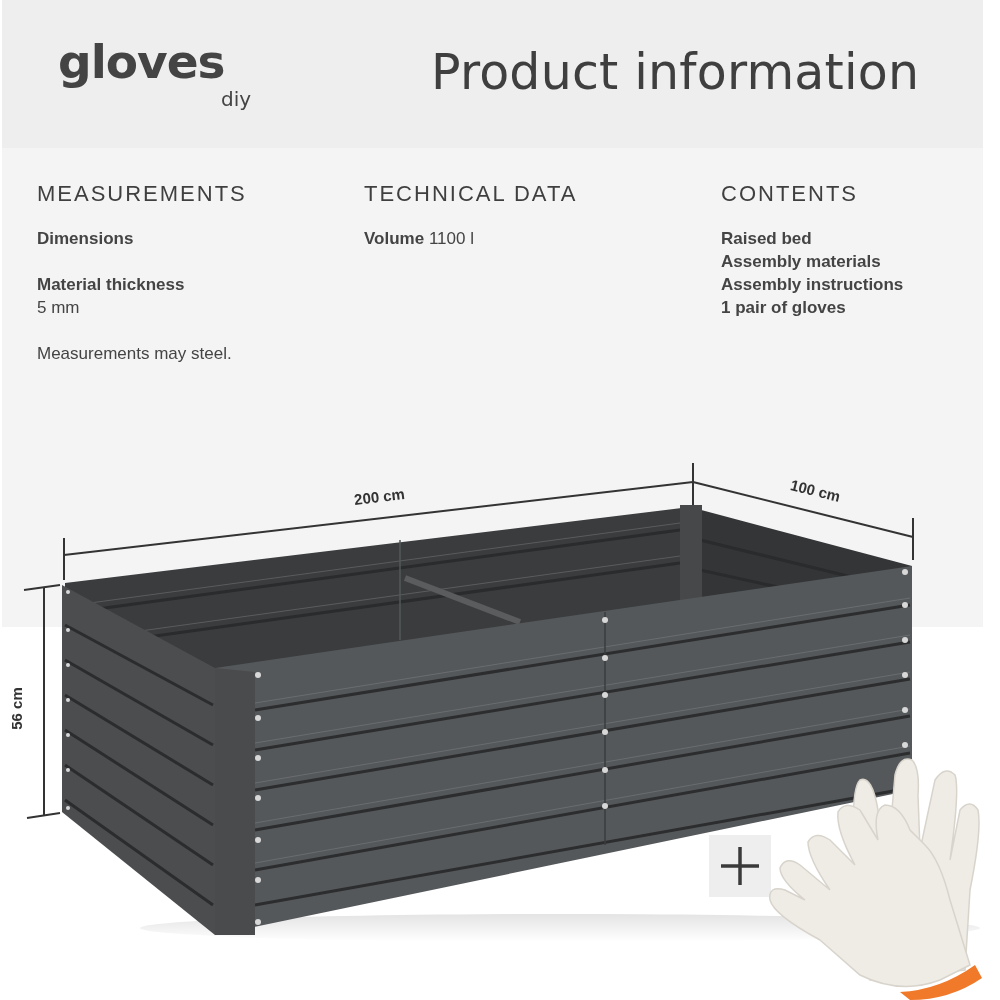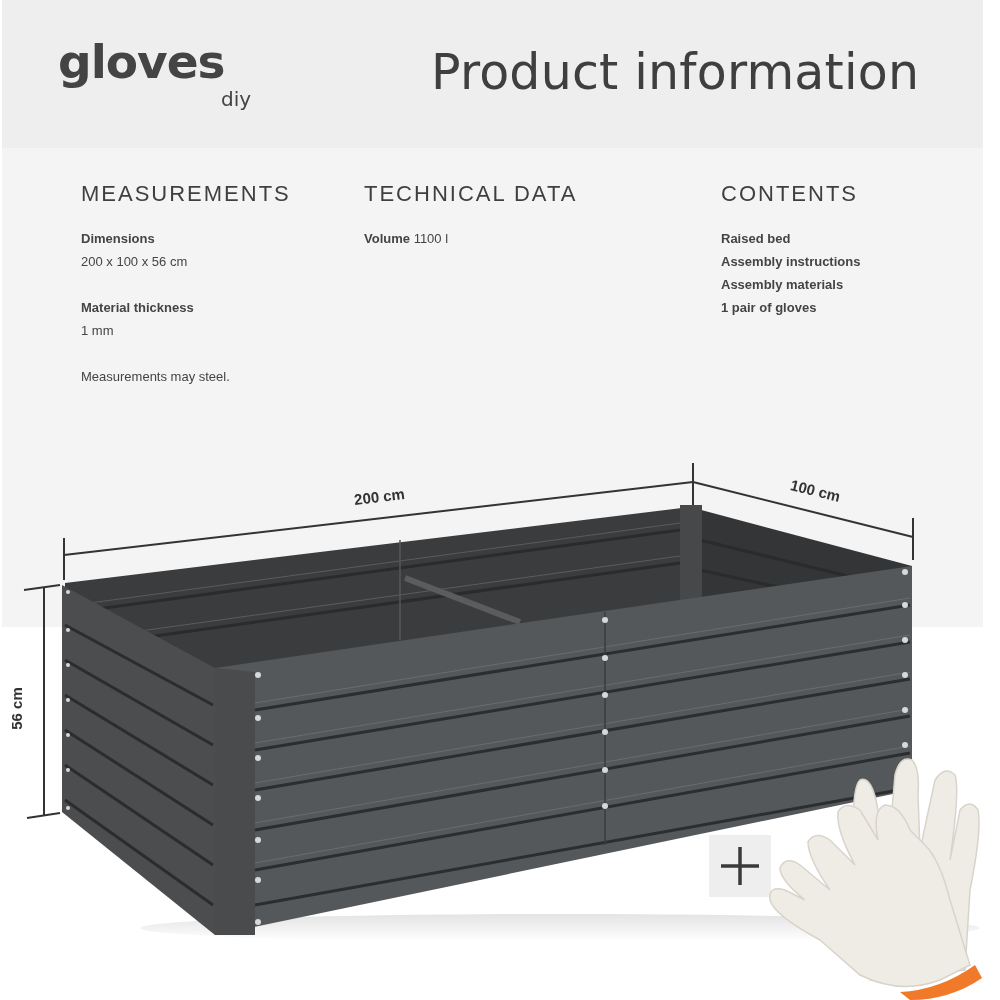--- a/index.html
+++ b/index.html
@@ -5,57 +5,56 @@
   * { margin:0; padding:0; box-sizing:border-box; }
   html, body { width:1000px; height:1000px; background:#ffffff; overflow:hidden; }
   body { position:relative; font-family:"Liberation Sans", sans-serif; color:#3f3f3f; }
   .panel-top { position:absolute; left:2px; top:0; width:981px; height:148px; background:#eeeeee; }
   .panel-body { position:absolute; left:2px; top:148px; width:981px; height:479px; background:#f4f4f4; }
   .logo { position:absolute; left:58px; top:38px; font-family:"DejaVu Sans", sans-serif; font-weight:bold; font-size:47px; letter-spacing:-1px; color:#444; line-height:1; }
   .logo-sub { position:absolute; left:221px; top:89px; font-family:"DejaVu Sans", sans-serif; font-size:20px; color:#444; line-height:1; }
   .title { position:absolute; left:411px; top:48px; font-size:49px; color:#3f3f3f; line-height:1; font-family:"DejaVu Sans", sans-serif; letter-spacing:0.2px;margin-left:20px; }
   .col { position:absolute; top:183px; }
   .col h2 { font-weight:normal; font-size:22px; letter-spacing:2px; color:#3f3f3f; line-height:1; margin-bottom:22px; font-family:"Liberation Sans", sans-serif; }
-  .col p { font-size:13px; line-height:23px; color:#444; }
+  .col p { font-size:17px; line-height:23px; color:#444; }
   .col b { font-weight:bold; }
   .gap { height:23px; }
   .dim-label { position:absolute; font-size:15px; color:#333; font-weight:bold; }
   .plus-box { position:absolute; left:709px; top:835px; width:62px; height:62px; background:#eeeeee; }
 </style>
 </head>
 <body>
 
 <div class="panel-top"></div>
 <div class="panel-body"></div>
 
 <div class="logo">gloves</div>
 <div class="logo-sub">diy</div>
 <div class="title">Product information</div>
 
-<div class="col" style="left:37px;margin-left:44px;">
+<div class="col" style="left:37px;">
   <h2>MEASUREMENTS</h2>
   <p><b>Dimensions</b></p>
-  <p>200 x 100 x 56 cm</p>
   <div class="gap"></div>
   <p><b>Material thickness</b></p>
-  <p>1 mm</p>
+  <p>5 mm</p>
   <div class="gap"></div>
   <p>Measurements may steel.</p>
 </div>
 
 <div class="col" style="left:364px;">
   <h2>TECHNICAL DATA</h2>
   <p><b>Volume</b> <span>1100 l</span></p>
 </div>
 
 <div class="col" style="left:721px;">
   <h2>CONTENTS</h2>
   <p><b>Raised bed</b></p>
+  <p><b>Assembly materials</b></p>
   <p><b>Assembly instructions</b></p>
-  <p><b>Assembly materials</b></p>
   <p><b>1 pair of gloves</b></p>
 </div>
 
 <svg style="position:absolute;left:0;top:0" width="1000" height="1000" viewBox="0 0 1000 1000">
   <defs>
     <linearGradient id="sh" x1="0" y1="0" x2="0" y2="1">
       <stop offset="0" stop-color="#000" stop-opacity="0.18"></stop>
       <stop offset="1" stop-color="#000" stop-opacity="0"></stop>
     </linearGradient>
   </defs>

